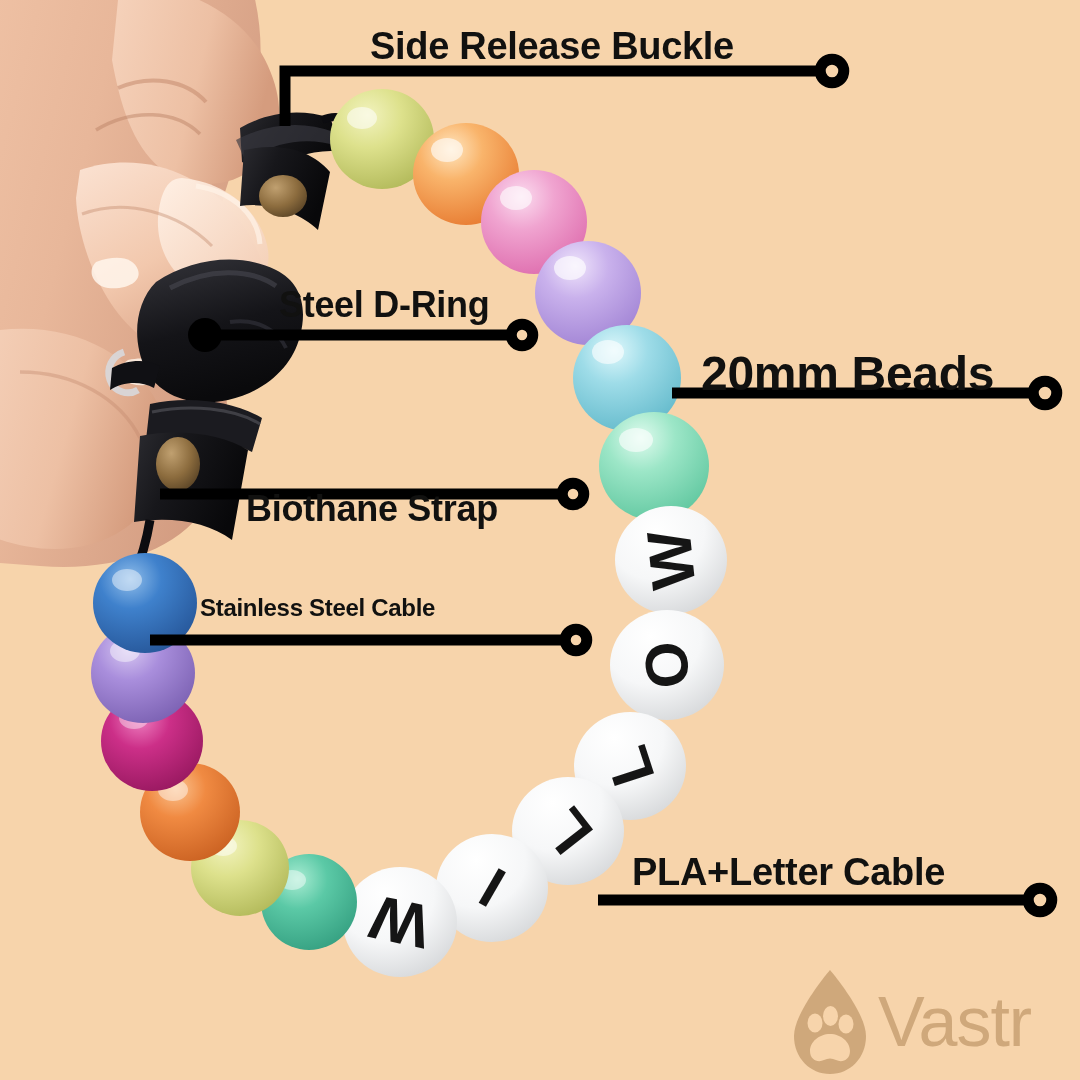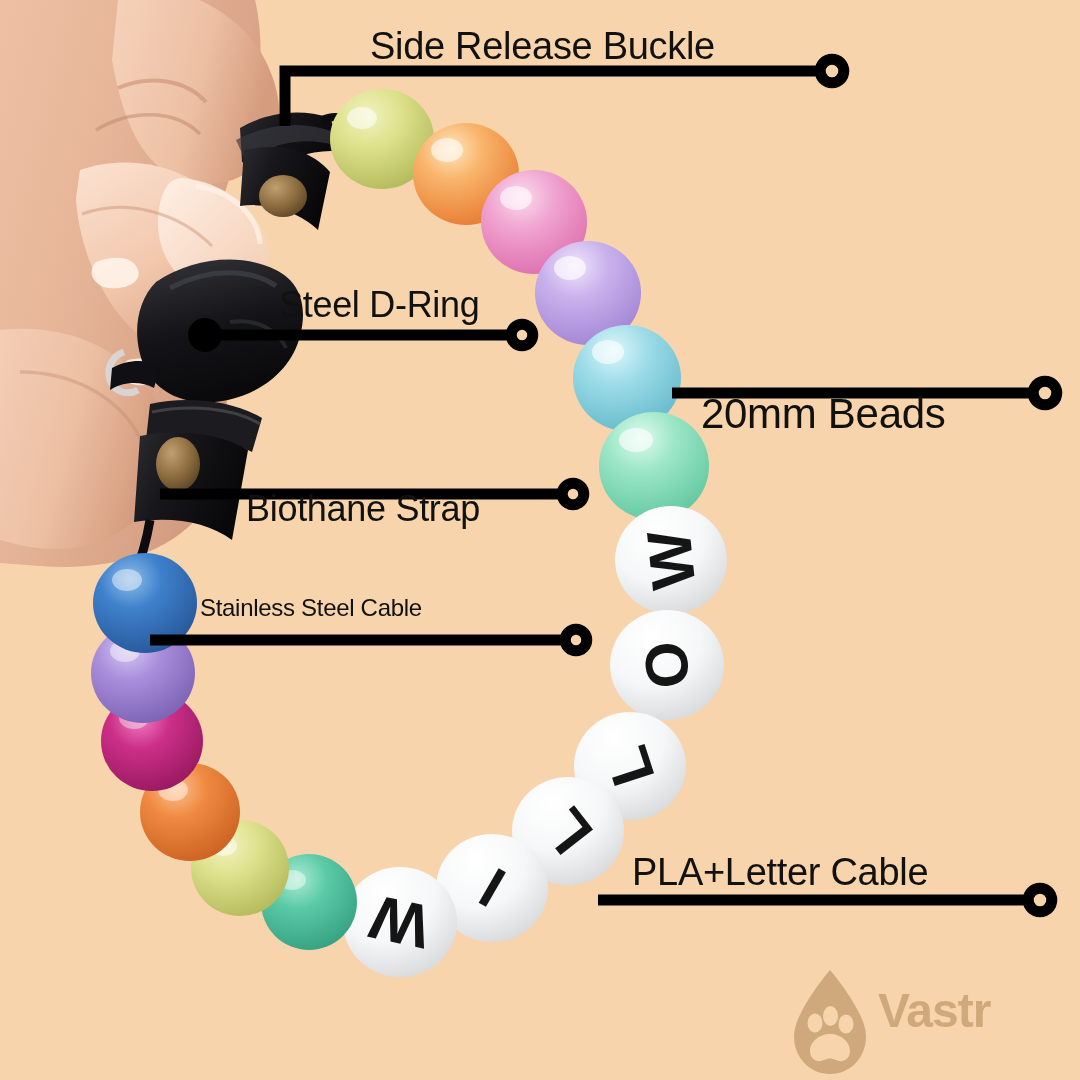--- a/index.html
+++ b/index.html
@@ -7,30 +7,30 @@
     width:1080px;height:1080px;overflow:hidden;
     font-family:"Liberation Sans", sans-serif;
     background:#F7D4AB;
     position:relative;
   }
   #stage{position:absolute;inset:0;width:1080px;height:1080px;}
   #artboard{position:absolute;left:0;top:0;width:1080px;height:1080px;}
   .lbl{
     position:absolute;
     color:#111110;
-    font-weight:400;
+    font-weight:700;
     letter-spacing:-0.3px;
     white-space:nowrap;
     line-height:1;
   }
   .logo-word{
     position:absolute;
     color:#CFA87B;
-    font-weight:700;
-    font-size:48px;
+    font-weight:400;
+    font-size:70px;
     letter-spacing:-1px;
     line-height:1;
   }
 </style>
 </head>
 <body>
 
 <div id="stage">
 
   <svg id="artboard" viewBox="0 0 1080 1080" xmlns="http://www.w3.org/2000/svg">
@@ -304,18 +304,18 @@
         <path d="M 40,66 C 51,66 60,74 60,83 C 60,92 52,95 46,92 C 42,90 38,90 34,92
                  C 28,95 20,92 20,83 C 20,74 29,66 40,66 Z" fill="#F7D4AB"></path>
       </g>
     </g>
   </svg>
 
   <div class="lbl" style="left: 370px; top: 27px; font-size: 38px;">Side Release Buckle</div>
   <div class="lbl" style="left: 279px; top: 287px; font-size: 36px;">Steel D-Ring</div>
   <div class="lbl" style="left: 246px; top: 455px; font-size: 36px; margin-top: 36px;">Biothane Strap</div>
   <div class="lbl" style="left: 200px; top: 596px; font-size: 24px;">Stainless Steel Cable</div>
-  <div class="lbl" style="left: 701px; top: 350px; font-size: 42px; margin-top: 43px;">20mm Beads</div>
+  <div class="lbl" style="left: 701px; top: 350px; font-size: 48px;">20mm Beads</div>
   <div class="lbl" style="left: 632px; top: 853px; font-size: 38px;">PLA+Letter Cable</div>
 
   <div class="logo-word" style="left: 878px; top: 987px; color: rgb(207, 168, 123);">Vastr</div>
 
 </div>
 
 </body></html>

